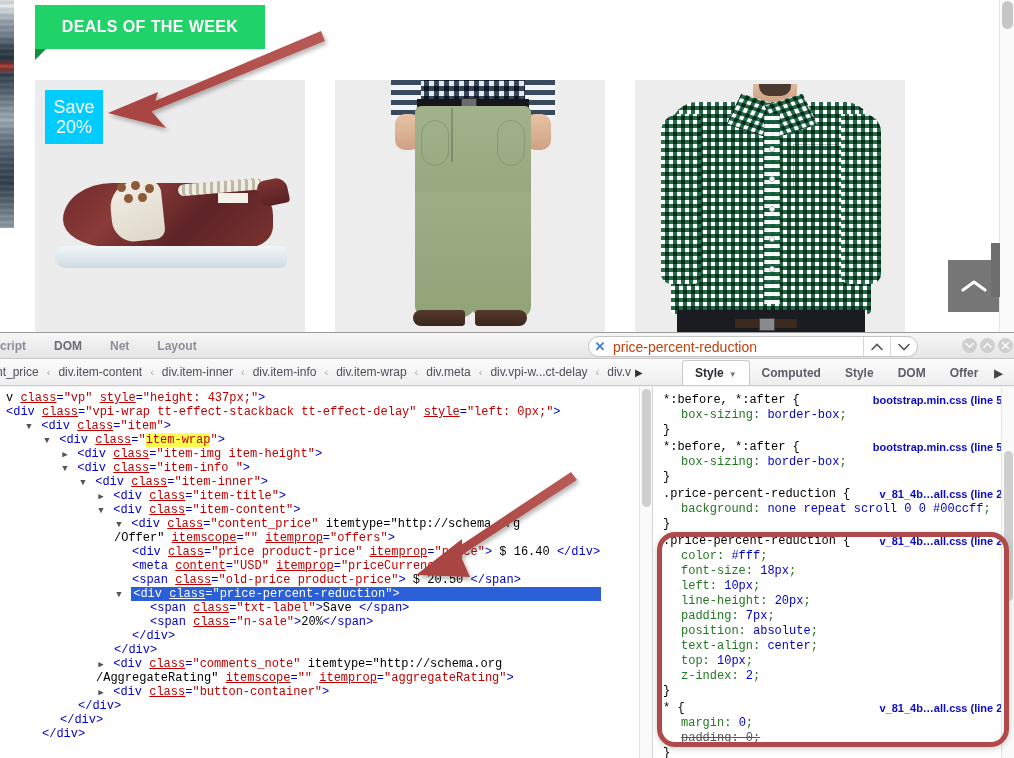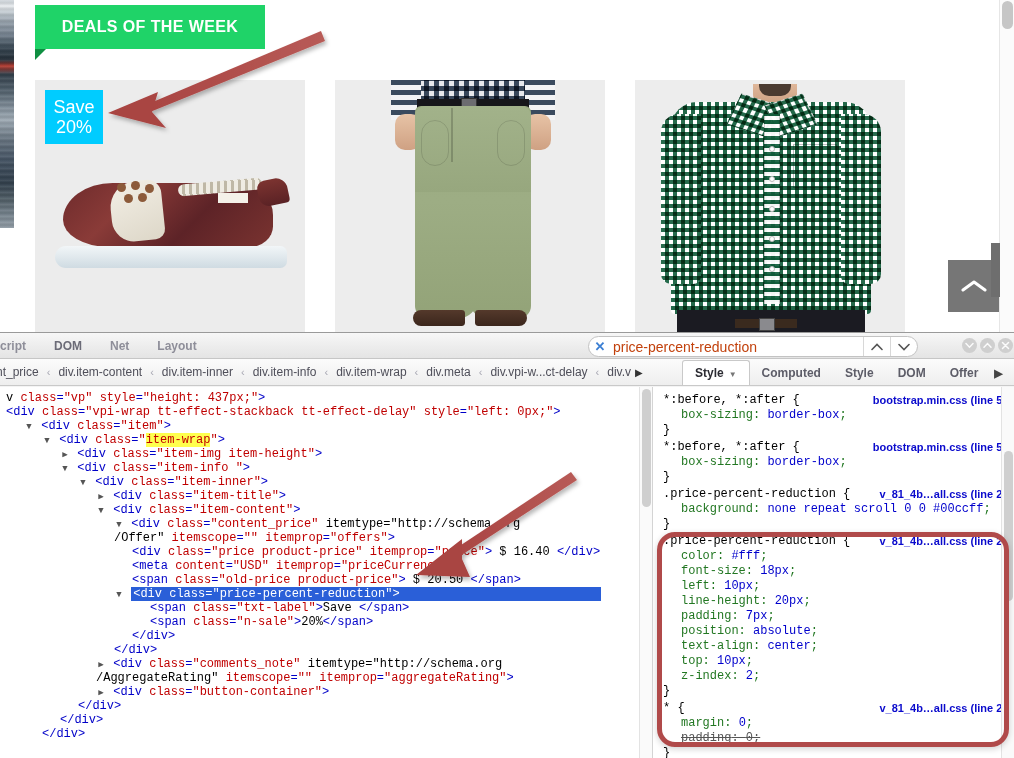--- a/index.html
+++ b/index.html
@@ -350,21 +350,21 @@
   }
 
   
   .tree {
     font-family: "Liberation Mono", monospace;
     font-size: 12px; line-height: 14px; color: #000;
     padding: 4px 0 0 0; white-space: pre; position: relative;
   }
   .tree .ln { height: 14px; position: relative; }
   .tag   { color: #0000c8; }
-  .attr  { color: #c00000; }
+  .attr  { color: #c00000; text-decoration: underline; }
   .val   { color: #c00000; }
   .punct { color: #0000c8; }
   .hl    { background: #ffff4d; }
   .sel-row {
     background: #2a5fd8; color: #fff;
     display: inline-block; padding: 0 2px;
   }
   .sel-row .tag, .sel-row .attr, .sel-row .val, .sel-row .punct { color: #fff; }
   .twisty {
     display:inline-block; width: 10px; color: #555; font-size: 9px;

